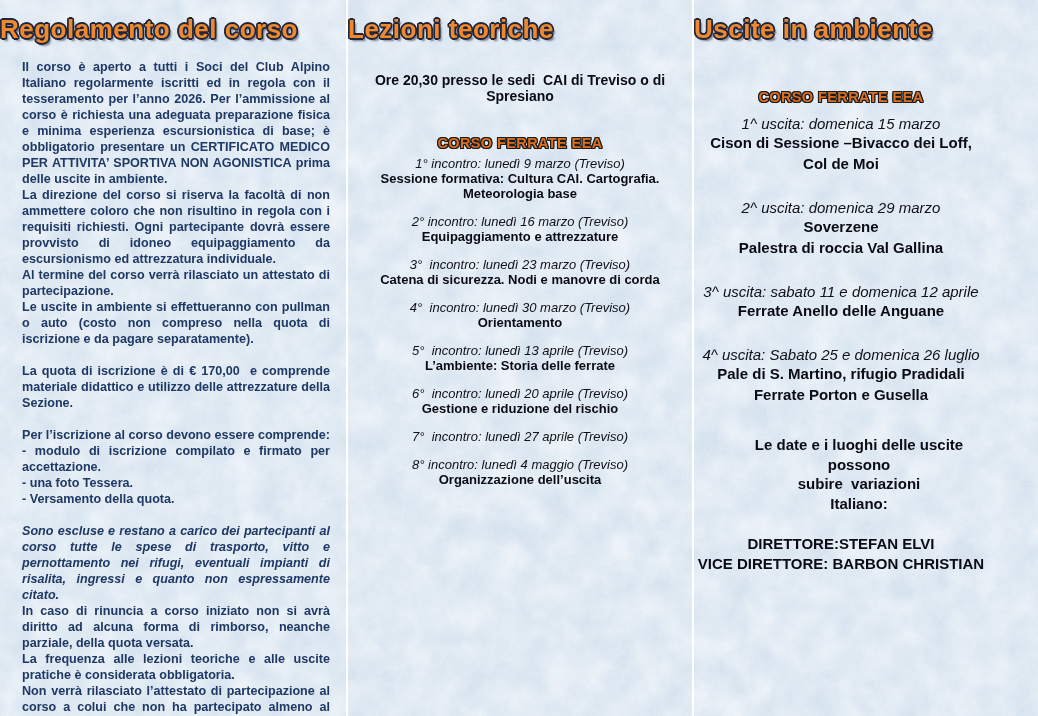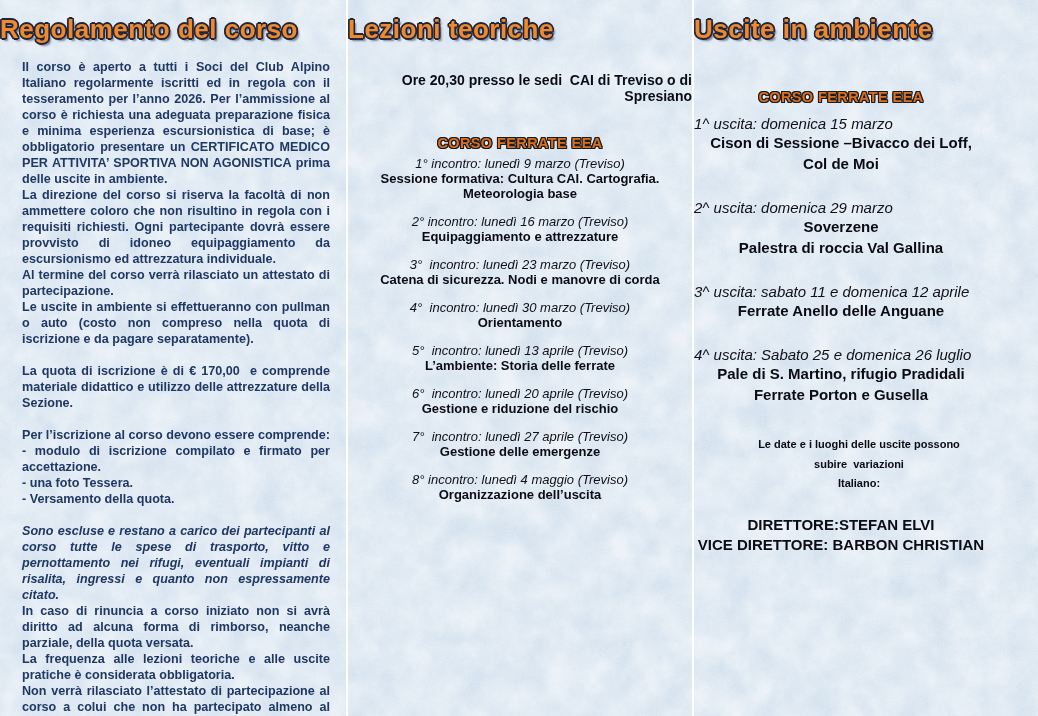--- a/index.html
+++ b/index.html
@@ -72,21 +72,21 @@
     text-align: justify;
     text-align-last: left;
     white-space: pre-wrap;
   }
   .body-reg p.gap { margin-top: 16px; }
   .body-reg p.it { font-style: italic; }
 
   
   .intro {
     margin-top: 27px;
-    text-align: right;
+    text-align: center;
     font-size: 14px;
     font-weight: bold;
     color: #0b0b14;
     white-space: pre-wrap;
   }
   .col-2 .subhead { margin-top: 31px; }
   .meetings { margin-top: 5px; }
   .meeting { margin-bottom: 13px; }
   .meeting .date {
     text-align: center;
@@ -101,38 +101,39 @@
     font-size: 13px;
     color: #0b0b14;
     white-space: pre-line;
   }
 
   
   .col-3 .subhead { margin-top: 44px; }
   .outings { margin-top: 10px; }
   .outing { margin-bottom: 25px; }
   .outing .date {
+    text-align: center;
     font-style: italic;
     font-size: 15px;
     color: #101018;
     white-space: pre-wrap;
   }
   .outing .loc {
     text-align: center;
     font-weight: bold;
     font-size: 15px;
     color: #0b0b14;
     white-space: pre-line;
     line-height: 21px;
   }
   .notes {
     margin-top: 30px;
     text-align: center;
     font-weight: bold;
-    font-size: 11px;
+    font-size: 15px;
     color: #0b0b14;
     line-height: 19.5px;
     padding-left: 36px;
   }
   .notes p { white-space: pre-wrap; }
   .staff {
     margin-top: 21px;
     text-align: center;
     font-weight: bold;
     font-size: 15px;
@@ -208,21 +209,20 @@
         <div class="meeting">
           <p class="date">5°  incontro: lunedì 13 aprile (Treviso)</p>
           <p class="topic">L’ambiente: Storia delle ferrate</p>
         </div>
         <div class="meeting">
           <p class="date">6°  incontro: lunedì 20 aprile (Treviso)</p>
           <p class="topic">Gestione e riduzione del rischio</p>
         </div>
         <div class="meeting">
           <p class="date">7°  incontro: lunedì 27 aprile (Treviso)</p>
-          <p class="topic">Gestione delle emergenze</p>
         </div>
         <div class="meeting">
           <p class="date">8° incontro: lunedì 4 maggio (Treviso)</p>
           <p class="topic">Organizzazione dell’uscita</p>
         </div>
       </div>
     </section>
 
     <section class="col col-3">
       <h1 class="title">Uscite in ambiente</h1>

